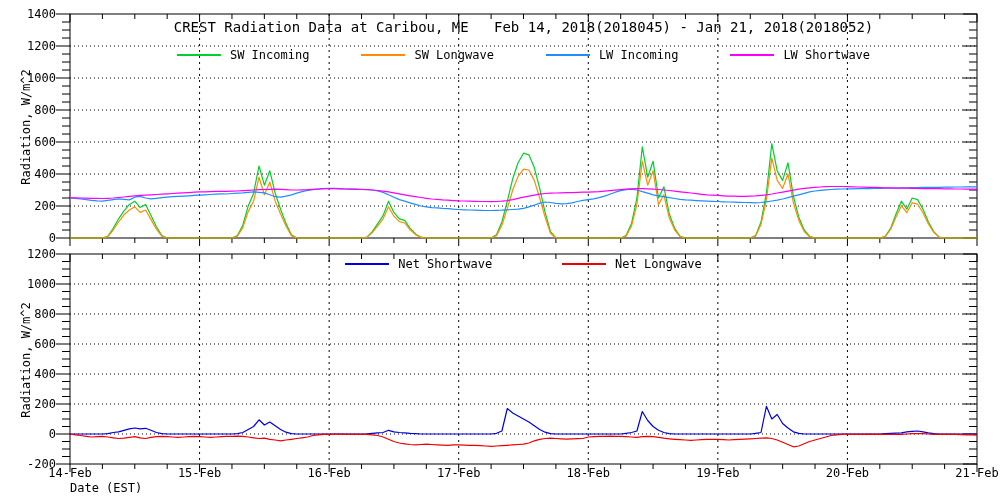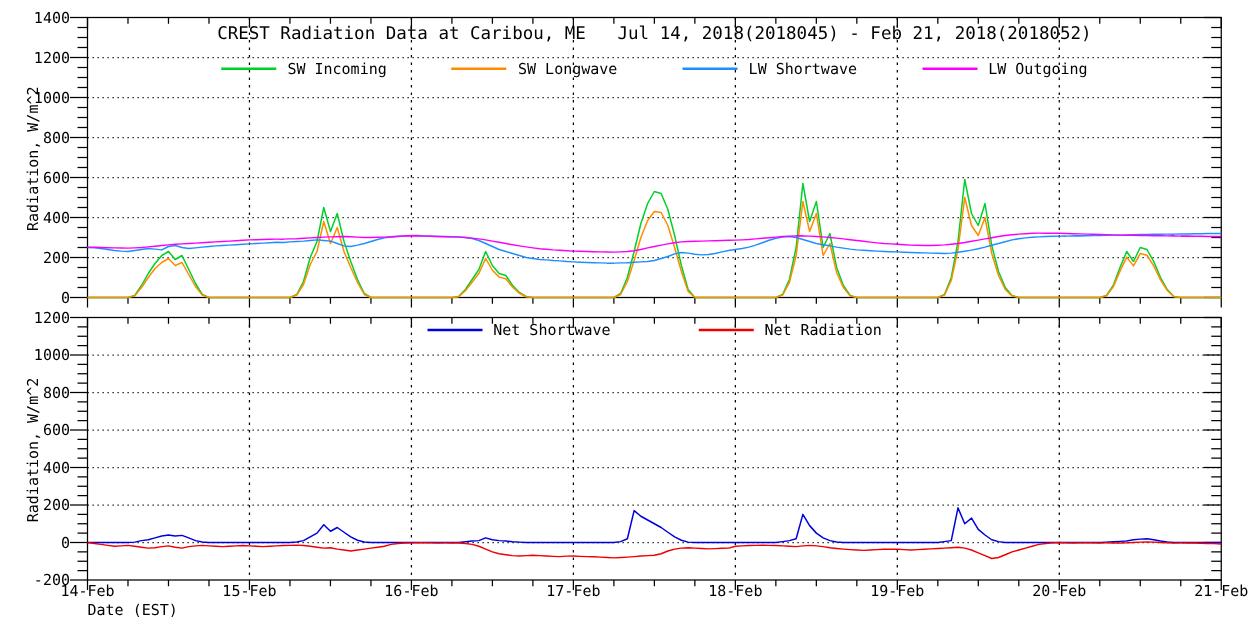--- a/index.html
+++ b/index.html
@@ -309,49 +309,49 @@
       <text x="329.14285714285717" y="477" text-anchor="middle" font-size="12px" font-family="&quot;DejaVu Sans Mono&quot;,&quot;Liberation Mono&quot;,monospace" fill="#000">16-Feb</text>
       <text x="458.7142857142857" y="477" text-anchor="middle" font-size="12px" font-family="&quot;DejaVu Sans Mono&quot;,&quot;Liberation Mono&quot;,monospace" fill="#000">17-Feb</text>
       <text x="588.2857142857143" y="477" text-anchor="middle" font-size="12px" font-family="&quot;DejaVu Sans Mono&quot;,&quot;Liberation Mono&quot;,monospace" fill="#000">18-Feb</text>
       <text x="717.8571428571429" y="477" text-anchor="middle" font-size="12px" font-family="&quot;DejaVu Sans Mono&quot;,&quot;Liberation Mono&quot;,monospace" fill="#000">19-Feb</text>
       <text x="847.4285714285714" y="477" text-anchor="middle" font-size="12px" font-family="&quot;DejaVu Sans Mono&quot;,&quot;Liberation Mono&quot;,monospace" fill="#000">20-Feb</text>
       <text x="977" y="477" text-anchor="middle" font-size="12px" font-family="&quot;DejaVu Sans Mono&quot;,&quot;Liberation Mono&quot;,monospace" fill="#000">21-Feb</text>
       <polyline points="70.0,434.0 75.4,434.0 80.8,434.0 86.2,434.0 91.6,434.0 97.0,434.0 102.4,434.0 107.8,433.7 113.2,432.5 118.6,431.8 124.0,430.3 129.4,428.8 134.8,428.0 140.2,428.8 145.6,428.3 151.0,430.3 156.4,432.5 161.8,433.6 167.2,434.0 172.6,434.0 178.0,434.0 183.4,434.0 188.8,434.0 194.2,434.0 199.6,434.0 205.0,434.0 210.4,434.0 215.8,434.0 221.2,434.0 226.6,434.0 232.0,434.0 237.4,433.6 242.8,432.5 248.2,429.5 253.6,426.5 259.0,419.8 264.4,425.0 269.8,422.0 275.2,425.8 280.6,429.5 286.0,432.2 291.4,433.6 296.8,434.0 302.1,434.0 307.5,434.0 312.9,434.0 318.3,434.0 323.7,434.0 329.1,434.0 334.5,434.0 339.9,434.0 345.3,434.0 350.7,434.0 356.1,434.0 361.5,434.0 366.9,433.9 372.3,433.4 377.7,432.8 383.1,432.5 388.5,430.3 393.9,431.8 399.3,432.5 404.7,432.8 410.1,433.4 415.5,433.7 420.9,434.0 426.3,434.0 431.7,434.0 437.1,434.0 442.5,434.0 447.9,434.0 453.3,434.0 458.7,434.0 464.1,434.0 469.5,434.0 474.9,434.0 480.3,434.0 485.7,434.0 491.1,434.0 496.5,433.3 501.9,431.0 507.3,408.5 512.7,413.0 518.1,416.0 523.5,419.0 528.9,422.0 534.3,425.8 539.7,429.5 545.1,432.2 550.5,433.7 555.9,434.0 561.3,434.0 566.7,434.0 572.1,434.0 577.5,434.0 582.9,434.0 588.3,434.0 593.7,434.0 599.1,434.0 604.5,434.0 609.9,434.0 615.3,434.0 620.7,434.0 626.1,433.3 631.5,432.5 636.9,431.0 642.3,411.5 647.7,420.5 653.1,426.5 658.5,430.3 663.9,432.5 669.3,433.6 674.7,434.0 680.1,434.0 685.5,434.0 690.9,434.0 696.3,434.0 701.7,434.0 707.1,434.0 712.5,434.0 717.9,434.0 723.3,434.0 728.7,434.0 734.1,434.0 739.5,434.0 744.9,434.0 750.3,434.0 755.6,433.3 761.0,432.5 766.4,406.3 771.8,419.0 777.2,414.5 782.6,423.5 788.0,428.0 793.4,431.8 798.8,433.3 804.2,434.0 809.6,434.0 815.0,434.0 820.4,434.0 825.8,434.0 831.2,434.0 836.6,434.0 842.0,434.0 847.4,434.0 852.8,434.0 858.2,434.0 863.6,434.0 869.0,434.0 874.4,434.0 879.8,434.0 885.2,433.7 890.6,433.4 896.0,433.1 901.4,432.8 906.8,431.8 912.2,431.3 917.6,431.0 923.0,431.8 928.4,432.8 933.8,433.6 939.2,434.0 944.6,434.0 950.0,434.0 955.4,434.0 960.8,434.0 966.2,434.0 971.6,434.0 977.0,434.0" fill="none" stroke="#0000dd" stroke-width="1.2" stroke-linejoin="round"></polyline>
       <polyline points="70.0,434.0 75.4,434.8 80.8,435.5 86.2,436.3 91.6,437.0 97.0,436.7 102.4,436.3 107.8,437.0 113.2,437.8 118.6,438.5 124.0,438.2 129.4,437.3 134.8,436.7 140.2,437.8 145.6,438.5 151.0,437.3 156.4,436.7 161.8,436.3 167.2,436.7 172.6,437.0 178.0,437.3 183.4,437.0 188.8,436.7 194.2,436.4 199.6,436.7 205.0,437.0 210.4,437.3 215.8,437.0 221.2,436.7 226.6,436.4 232.0,436.3 237.4,436.1 242.8,436.4 248.2,437.0 253.6,437.8 259.0,438.5 264.4,438.2 269.8,439.3 275.2,440.0 280.6,440.8 286.0,440.0 291.4,439.3 296.8,438.5 302.1,437.8 307.5,437.0 312.9,435.5 318.3,434.8 323.7,434.4 329.1,434.3 334.5,434.1 339.9,434.1 345.3,434.3 350.7,434.4 356.1,434.3 361.5,434.3 366.9,434.4 372.3,434.8 377.7,435.5 383.1,437.0 388.5,439.3 393.9,441.5 399.3,443.0 404.7,443.8 410.1,444.5 415.5,444.8 420.9,444.5 426.3,444.2 431.7,444.5 437.1,444.8 442.5,445.1 447.9,445.3 453.3,444.9 458.7,444.8 464.1,445.1 469.5,445.3 474.9,445.4 480.3,445.7 485.7,446.0 491.1,446.3 496.5,446.0 501.9,445.7 507.3,445.3 512.7,444.8 518.1,444.5 523.5,444.2 528.9,443.0 534.3,440.8 539.7,439.3 545.1,438.5 550.5,438.2 555.9,438.5 561.3,438.8 566.7,439.1 572.1,438.9 577.5,438.6 582.9,438.5 588.3,437.0 593.7,436.7 599.1,436.4 604.5,436.3 609.9,436.1 615.3,436.3 620.7,436.4 626.1,436.7 631.5,437.0 636.9,437.3 642.3,436.7 647.7,436.3 653.1,436.7 658.5,437.3 663.9,438.2 669.3,438.8 674.7,439.3 680.1,439.7 685.5,440.0 690.9,440.3 696.3,440.0 701.7,439.7 707.1,439.4 712.5,439.3 717.9,439.4 723.3,439.7 728.7,440.0 734.1,439.7 739.5,439.4 744.9,439.1 750.3,438.8 755.6,438.5 761.0,438.2 766.4,437.8 771.8,438.5 777.2,440.0 782.6,442.3 788.0,444.5 793.4,446.8 798.8,446.0 804.2,443.8 809.6,441.5 815.0,440.0 820.4,438.5 825.8,437.0 831.2,435.5 836.6,434.8 842.0,434.3 847.4,434.0 852.8,434.3 858.2,434.4 863.6,434.3 869.0,434.1 874.4,434.3 879.8,434.4 885.2,434.3 890.6,434.3 896.0,434.4 901.4,434.3 906.8,434.0 912.2,433.7 917.6,433.6 923.0,433.7 928.4,434.0 933.8,434.3 939.2,434.4 944.6,434.3 950.0,434.3 955.4,434.4 960.8,434.6 966.2,434.8 971.6,434.9 977.0,435.2" fill="none" stroke="#ee0000" stroke-width="1.2" stroke-linejoin="round"></polyline>
     </svg>
 
-  <div class="chart-title">CREST Radiation Data at Caribou, ME   Jul 14, 2018(2018045) - Feb 21, 2018(2018052)</div>
+  <div class="chart-title">CREST Radiation Data at Caribou, ME   Feb 14, 2018(2018045) - Jan 21, 2018(2018052)</div>
 
   <div class="legend-row legend-top">
     <div class="legend-item">
       <span class="swatch" style="background: rgb(0, 208, 44);"></span>
       <span>SW Incoming</span>
     </div>
     <div class="legend-item">
       <span class="swatch" style="background: rgb(255, 140, 0);"></span>
       <span>SW Longwave</span>
     </div>
     <div class="legend-item">
       <span class="swatch" style="background: rgb(30, 143, 255);"></span>
+      <span>LW Incoming</span>
+    </div>
+    <div class="legend-item">
+      <span class="swatch" style="background: rgb(250, 0, 250);"></span>
       <span>LW Shortwave</span>
-    </div>
-    <div class="legend-item">
-      <span class="swatch" style="background: rgb(250, 0, 250);"></span>
-      <span>LW Outgoing</span>
     </div>
   </div>
 
   <div class="legend-row legend-bottom">
     <div class="legend-item">
       <span class="swatch" style="background: rgb(0, 0, 221);"></span>
       <span>Net Shortwave</span>
     </div>
     <div class="legend-item">
       <span class="swatch" style="background: rgb(238, 0, 0);"></span>
-      <span>Net Radiation</span>
+      <span>Net Longwave</span>
     </div>
   </div>
 
   <div class="ylab ylab-top">Radiation, W/m^2</div>
   <div class="ylab ylab-bottom">Radiation, W/m^2</div>
   <div class="xlab">Date (EST)</div>
 
 </div>
 
 </body></html>

